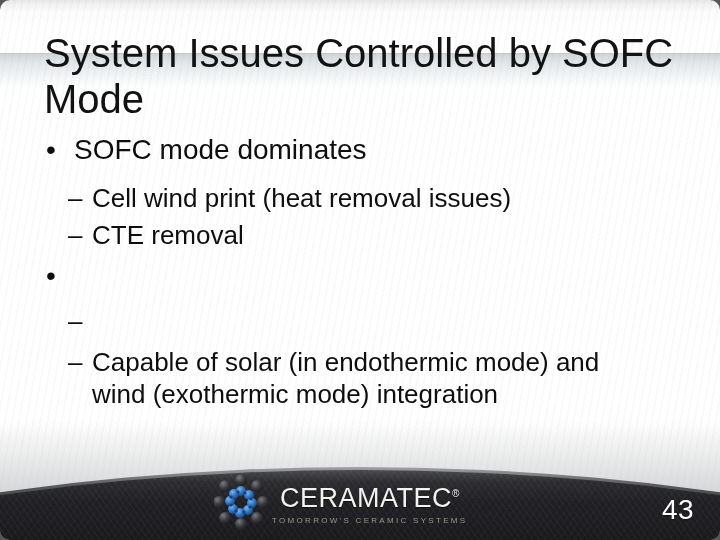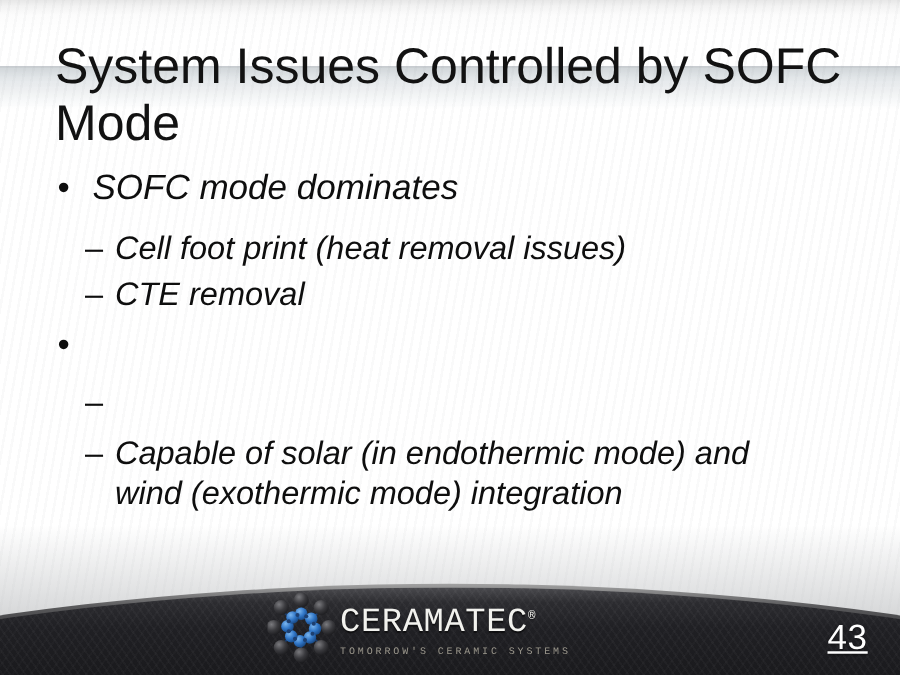--- a/index.html
+++ b/index.html
@@ -3,20 +3,21 @@
 <meta charset="utf-8">
 <style>
   html,body{margin:0;padding:0;background:#555;}
   .slide{
     position:relative;
     width:720px;height:540px;
     margin:0 auto;
     overflow:hidden;
     font-family:"Liberation Sans",sans-serif;
     background:linear-gradient(to bottom,#e7e7e7 0px,#f3f3f3 5px,#fcfcfc 12px,#ffffff 28px,#ffffff 100%);
+    border-radius:10px;
   }
   
   .texture{
     position:absolute;inset:0;z-index:2;pointer-events:none;
     background:repeating-linear-gradient(100deg,rgba(120,125,130,0.045) 0 2px,rgba(255,255,255,0) 2px 7px);
   }
   
   .gloss-band{
     position:absolute;left:0;right:0;top:53px;height:34px;z-index:1;
     background:linear-gradient(to bottom,#c7cdd1 0px,#dde2e5 9px,rgba(255,255,255,0) 100%);
@@ -32,21 +33,21 @@
     position:absolute;left:44px;top:30px;width:648px;z-index:4;
     margin:0;font-size:40px;line-height:46px;font-weight:400;
     color:#121212;letter-spacing:0px;
   }
   .content{position:absolute;left:44px;top:128px;width:620px;z-index:4;color:#0e0e0e;}
   .li{display:flex;}
   .l1{font-size:28px;line-height:44px;}
   .l2{font-size:26px;line-height:37px;padding-left:24px;}
   .l1 .marker{width:28px;flex:0 0 28px;padding-left:2px;}
   .l2 .marker{width:24px;flex:0 0 24px;}
-  .text{white-space:pre-line;font-style:italic;}
+  .text{white-space:pre-line;}
   .mt8{margin-top:8px;}
   .mt5{margin-top:5px;}
   .mt6{margin-top:6px;}
   .lh32{line-height:32px;}
   
   .footer-rim{
     position:absolute;left:-840px;top:467px;width:2400px;height:1100px;z-index:5;
     border-radius:50%;
     background:linear-gradient(to bottom,#a2a2a2 0px,#5a5a5c 18px,#3a3a3c 40px);
   }
@@ -55,54 +56,54 @@
     border-radius:50%;
     background:
       repeating-linear-gradient(55deg,rgba(255,255,255,0.028) 0 1.5px,rgba(0,0,0,0) 1.5px 5px),
       repeating-linear-gradient(-55deg,rgba(255,255,255,0.02) 0 1.5px,rgba(0,0,0,0) 1.5px 6px),
       linear-gradient(to bottom,#4a4a4e 0px,#2c2c30 12px,#202024 32px,#1a1a1d 70px);
   }
   .footer-content{position:absolute;left:0;top:0;width:720px;height:540px;z-index:7;pointer-events:none;}
   .molecule{position:absolute;left:214px;top:472px;width:54px;height:60px;}
   .logo-block{position:absolute;left:272px;top:480px;}
   .logo-text{
-    font-family:Liberation Mono, monospace;font-size:27px;line-height:28px;
+    font-family:Liberation Sans, sans-serif;font-size:27px;line-height:28px;
     color:#f2f2ee;letter-spacing:0.5px;white-space:nowrap;
     text-shadow:0 1px 1px rgba(0,0,0,0.6);
+    text-align:center;
   }
   .logo-reg{font-size:10px;vertical-align:10px;letter-spacing:0;}
   .logo-tagline{
-    margin-top:4px;font-family:Liberation Mono, monospace;font-size:8px;
+    margin-top:4px;font-family:Liberation Sans, sans-serif;font-size:8px;
     letter-spacing:2.3px;color:#9b978c;white-space:nowrap;
   }
   .page-number{
     position:absolute;left:662px;top:494px;z-index:8;
     font-size:28px;color:#ffffff;letter-spacing:0.5px;
     text-shadow:0 1px 2px rgba(0,0,0,0.5);
-    text-decoration:underline;
   }
 </style>
 </head>
 <body>
 
 <div class="slide">
   <div class="gloss-band"></div>
   <div class="texture"></div>
   <div class="bottom-shade"></div>
 
   <h1 class="title">System Issues Controlled by SOFC Mode</h1>
 
   <div class="content">
     <div class="li l1">
       <span class="marker">•</span>
       <span class="text">SOFC mode dominates</span>
     </div>
     <div class="li l2 mt8">
       <span class="marker">–</span>
-      <span class="text">Cell foot print (heat removal issues)</span>
+      <span class="text">Cell wind print (heat removal issues)</span>
     </div>
     <div class="li l2">
       <span class="marker">–</span>
       <span class="text">CTE removal</span>
     </div>
     <div class="li l1">
       <span class="marker">•</span>
     </div>
     <div class="li l2 mt5">
       <span class="marker">–</span>

